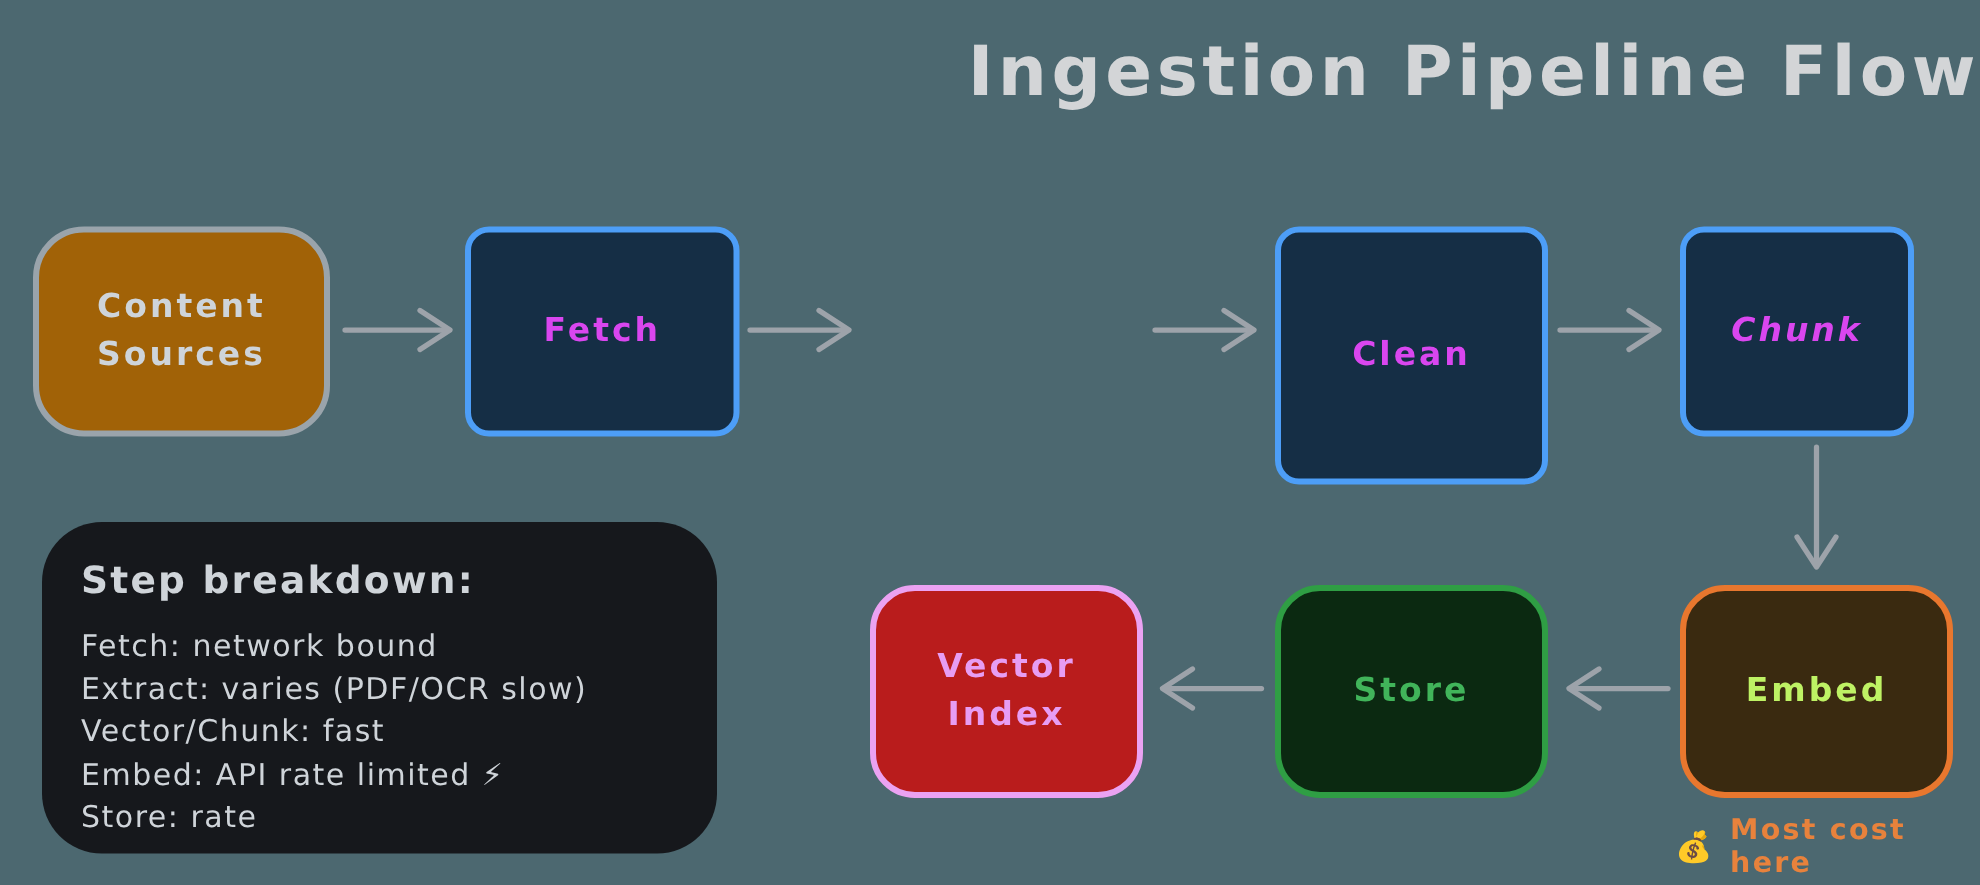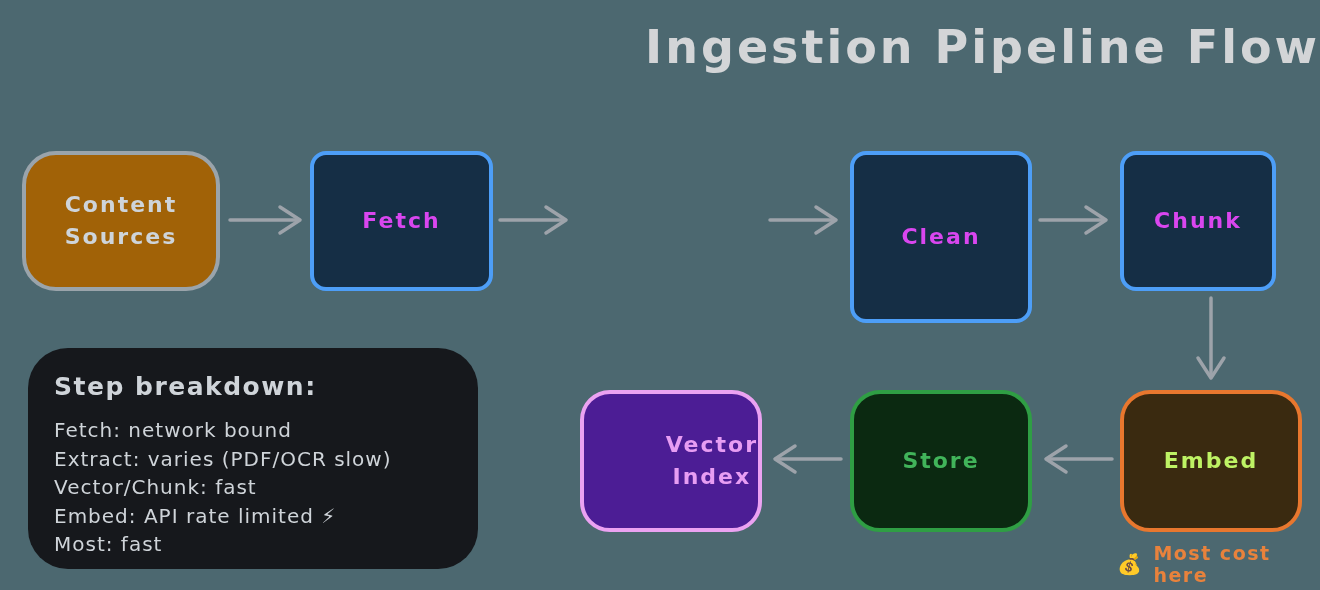--- a/index.html
+++ b/index.html
@@ -27,27 +27,27 @@
   }
   .node-label {
     font-size: 22px; font-weight: 600; letter-spacing: 2px;
     white-space: pre-line; line-height: 1.45;
   }
 
   .node.gray   { background: #a16207; border-color: #9aa4ab; color: #ced4da; }
   .node.blue   { background: #152e45; border-color: #4d9ef7; color: #d946ef; border-radius: 16px; }
   .node.orange { background: #3a2a10; border-color: #e8772e; color: #bef264; }
   .node.green  { background: #0b2911; border-color: #2f9e44; color: #41b45a; }
-  .node.purple { background: #4c1d95; border-color: #eba2f2; color: #e79df3; justify-content: flex-end; }
+  .node.purple { background: #b91c1c; border-color: #eba2f2; color: #e79df3; }
 
   .n-content { left: 22px;   top: 151px; width: 198px; height: 140px; border-radius: 34px; }
   .n-fetch   { left: 310px;  top: 151px; width: 183px; height: 140px; }
   .n-extract { left: 580px;  top: 151px; width: 182px; height: 140px; }
   .n-clean   { left: 850px;  top: 151px; width: 182px; height: 172px; }
-  .n-chunk   { left: 1120px; top: 151px; width: 156px; height: 140px; }
+  .n-chunk   { left: 1120px; top: 151px; width: 156px; height: 140px; font-style: italic; }
   .n-vector  { left: 580px;  top: 390px; width: 182px; height: 142px; }
   .n-store   { left: 850px;  top: 390px; width: 182px; height: 142px; }
   .n-embed   { left: 1120px; top: 390px; width: 182px; height: 142px; }
 
   svg.arrow { position: absolute; overflow: visible; }
   svg.arrow path {
     stroke: #9da3aa; stroke-width: 3.5; fill: none;
     stroke-linecap: round; stroke-linejoin: round;
   }
   .a1 { left: 228px;  top: 200px; }
@@ -145,21 +145,21 @@
       <path d="M30 7 L10 20 L30 33"></path>
   </svg>
 
   <div class="note">
     <div class="note-heading">Step breakdown:</div>
     <ul class="note-lines">
       <li>Fetch: network bound</li>
       <li>Extract: varies (PDF/OCR slow)</li>
       <li>Vector/Chunk: fast</li>
       <li>Embed: API rate limited ⚡</li>
-      <li>Most: fast</li>
+      <li>Store: rate</li>
     </ul>
   </div>
 
   <div class="annotation">
     <span class="emoji">💰</span>
     <span>Most cost here</span>
   </div>
 
 </div>
 

